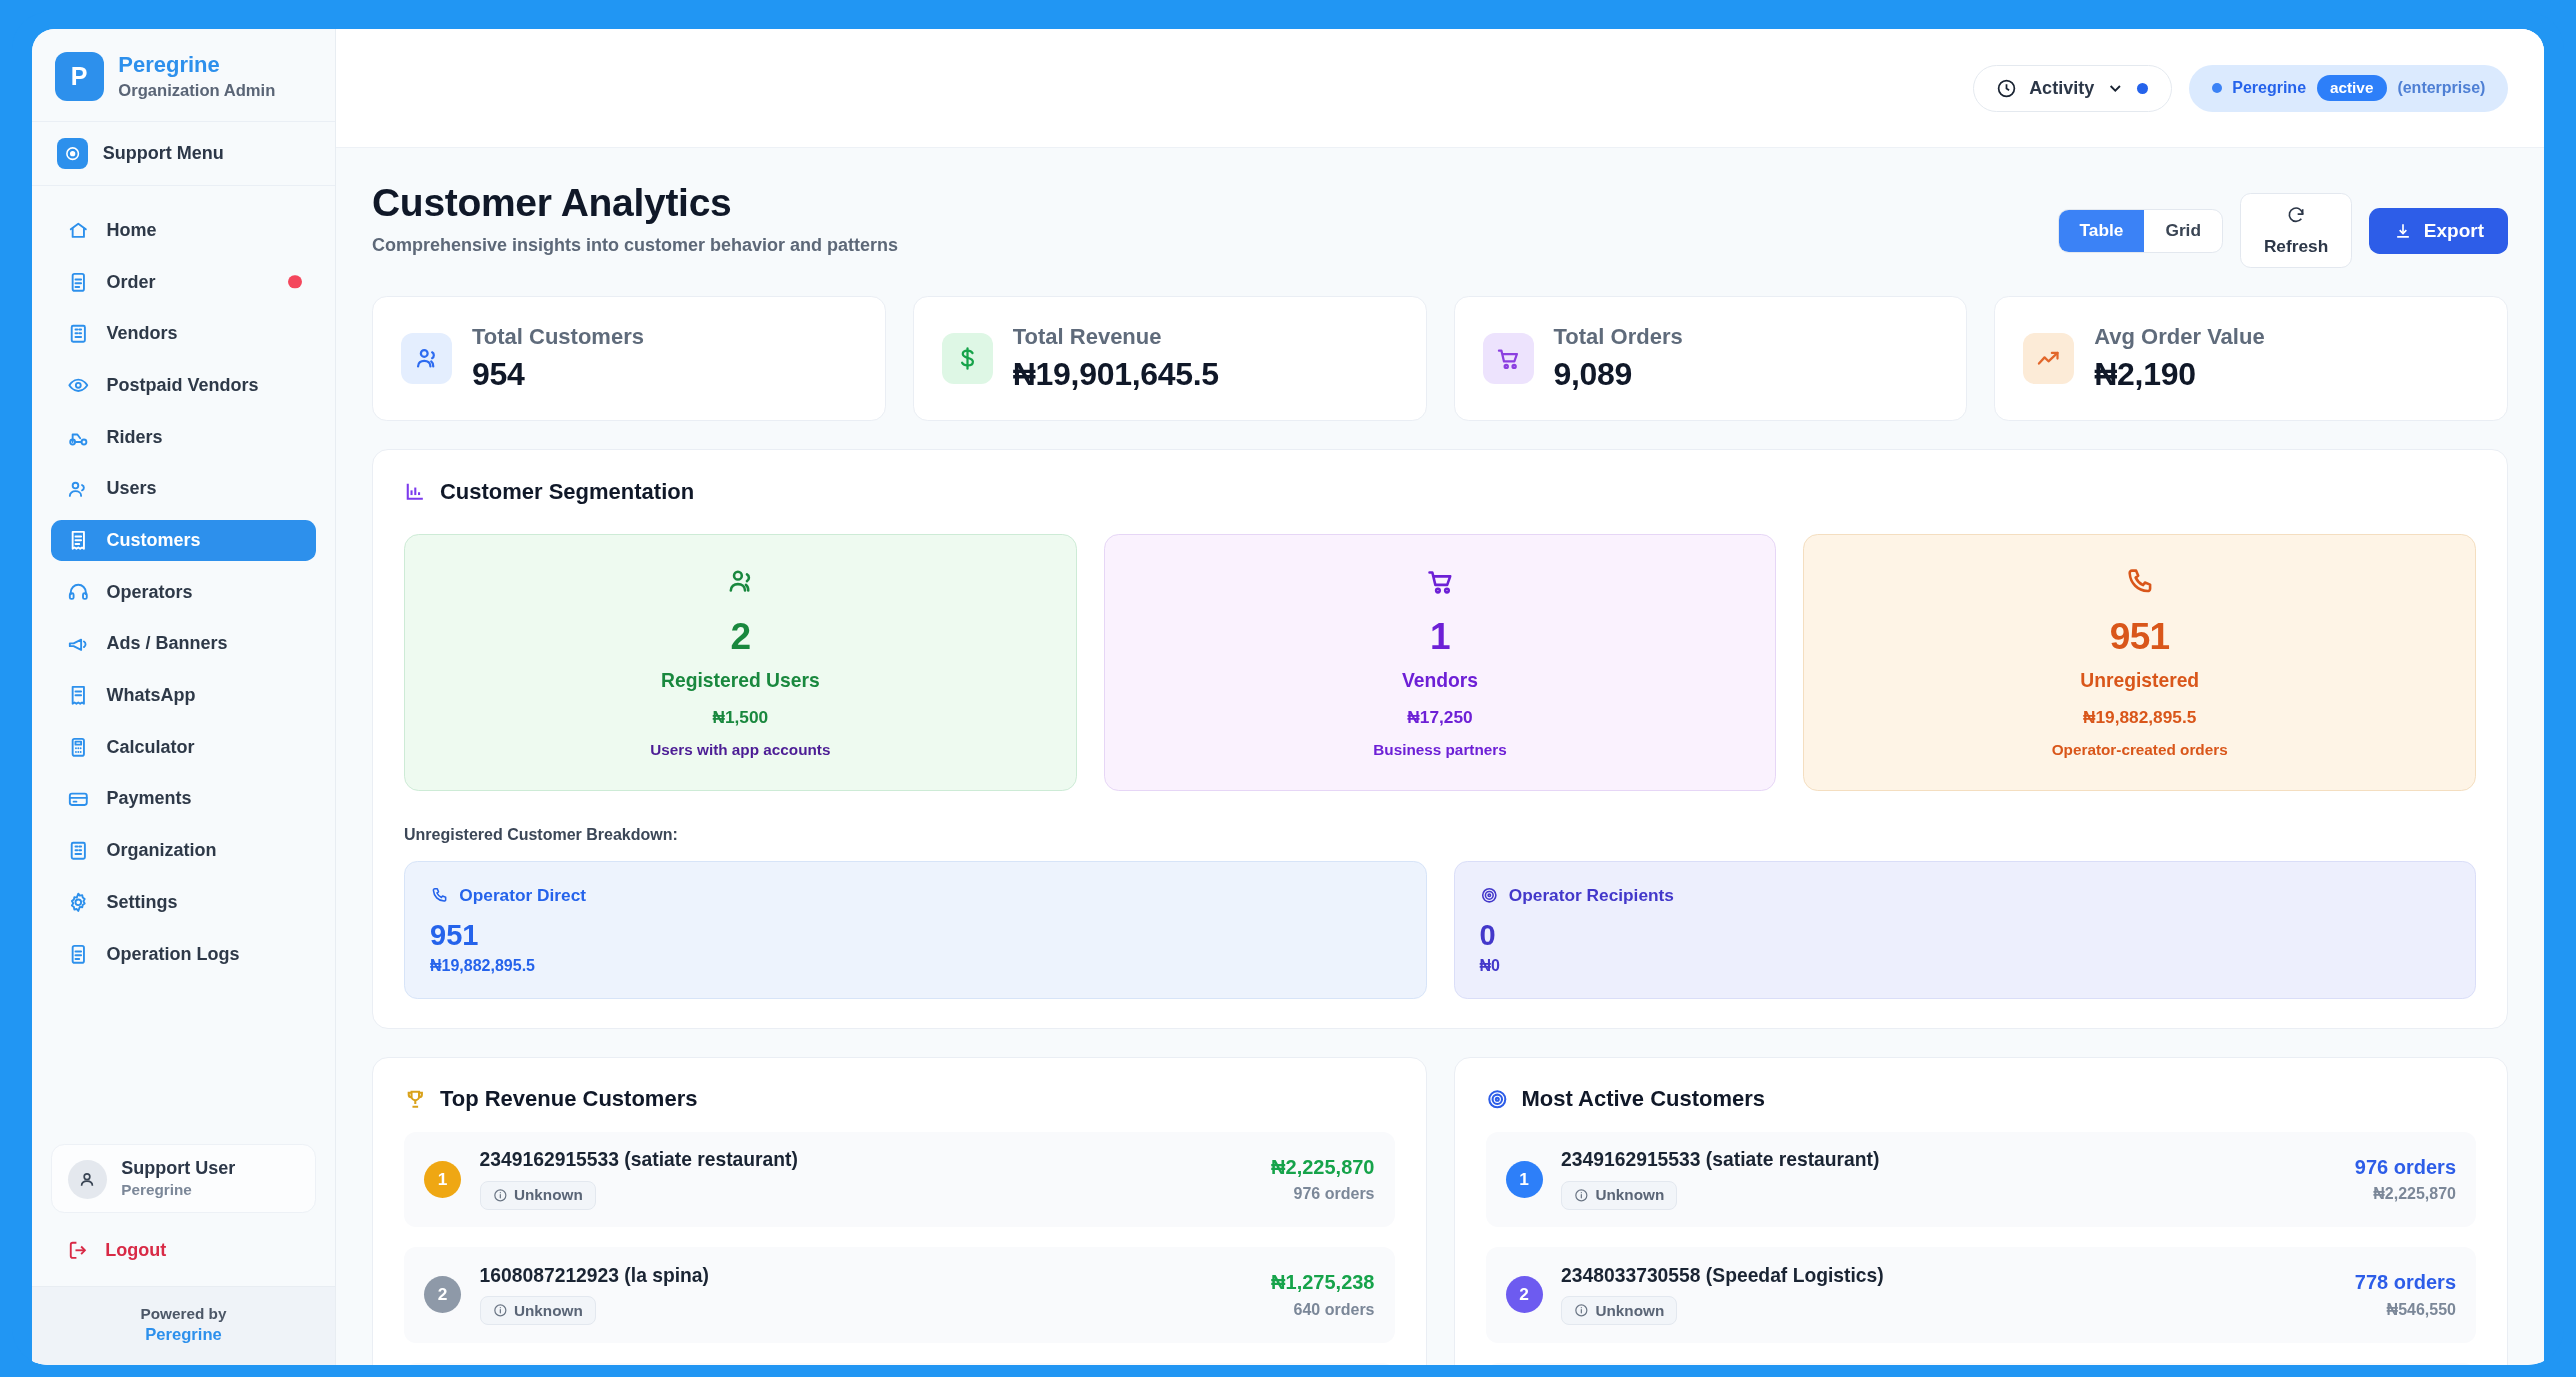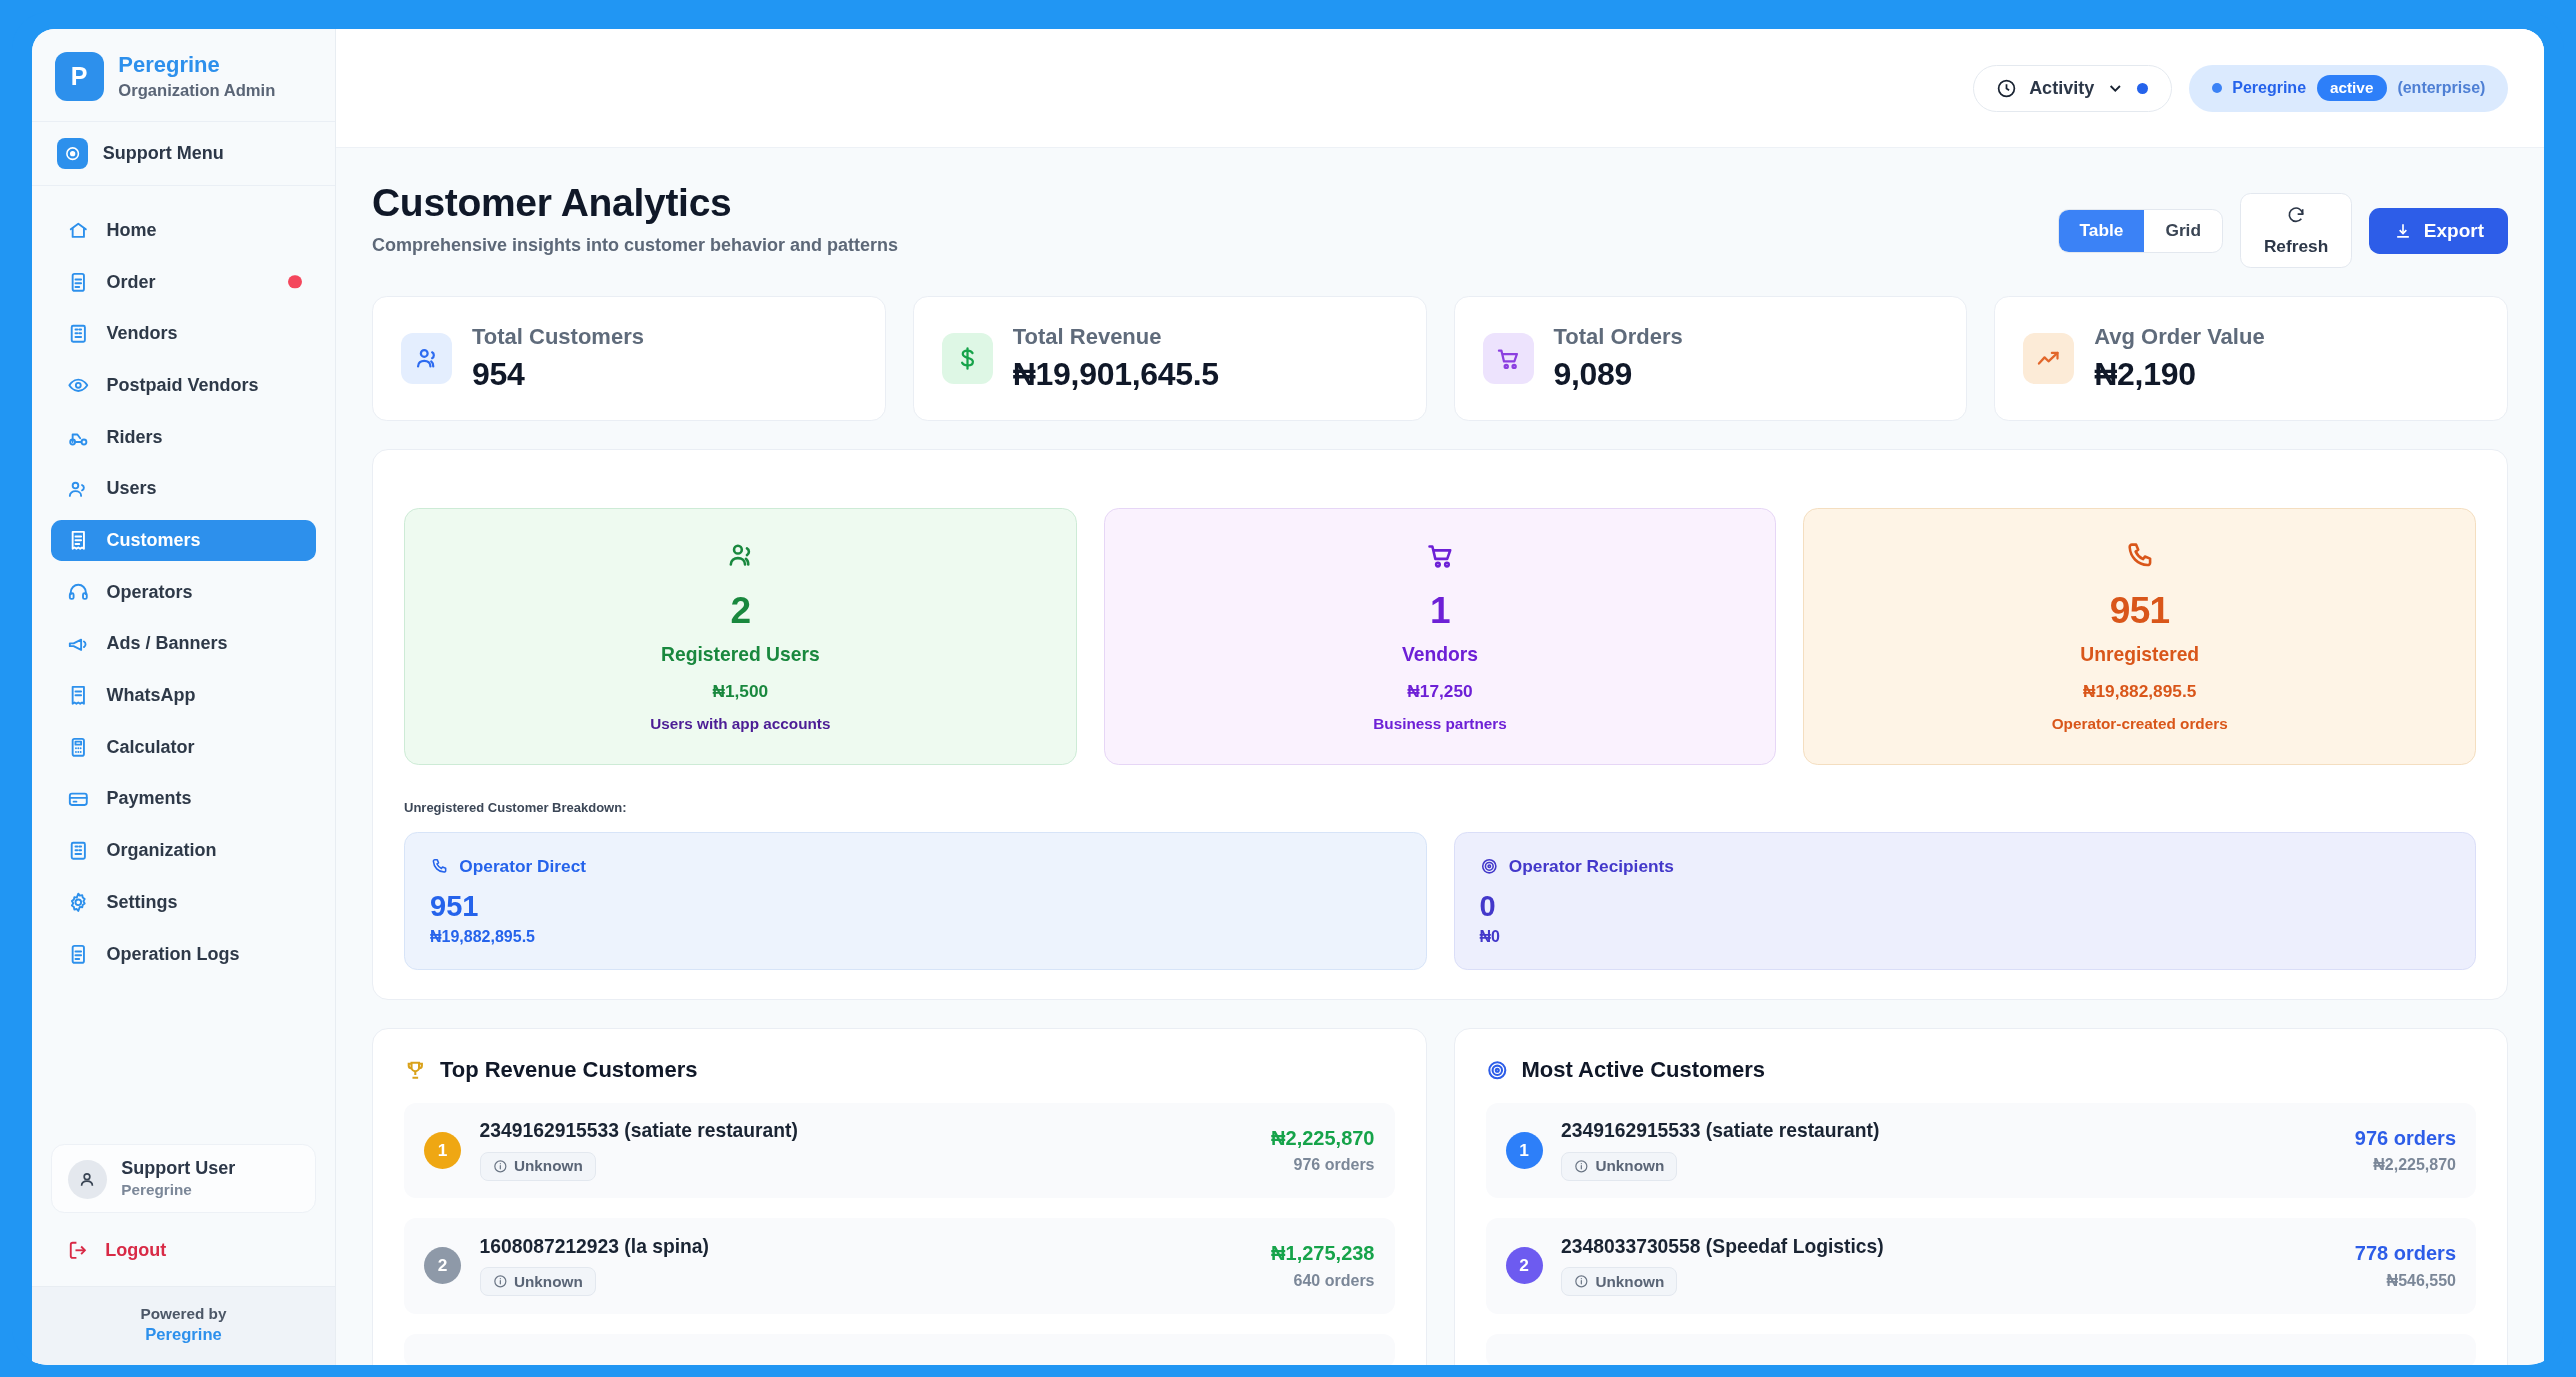--- a/index.html
+++ b/index.html
@@ -172,21 +172,21 @@
   .segments { display: flex; gap: 27px; margin-top: 29px; }
   .segment {
     flex: 1; border-radius: 14.7px; padding: 31px 13.3px 31px 13.3px;
     text-align: center; border: 1.3px solid transparent;
   }
   .segment .s-num { font-size: 37px; font-weight: bold; margin-top: 17.3px; letter-spacing:-0.7px; }
   .segment .s-lab { font-size: 19.3px; font-weight: bold; margin-top: 12px; }
   .segment .s-amt { font-size: 17.3px; font-weight: bold; margin-top: 14.7px; }
   .segment .s-note { font-size: 15.3px; font-weight: bold; margin-top: 13.3px; }
 
-  .breakdown-label { font-size: 13px; font-weight: bold; color: #3C4757; margin-top: 35px; }
+  .breakdown-label { font-size: 16px; font-weight: bold; color: #3C4757; margin-top: 35px; }
   .breakdowns { display: flex; gap: 27px; margin-top: 17.3px; }
   .bd { flex: 1; border-radius: 13.3px; padding: 22.6px 25px; }
   .bd-head { display: flex; align-items: center; gap: 10.7px; font-size: 17.3px; font-weight: bold; text-align: center; }
   .bd-num { font-size: 29px; font-weight: bold; margin-top: 13.3px; }
   .bd-amt { font-size: 16px; font-weight: bold; margin-top: 5.3px; }
 
   
   .lists { display: flex; gap: 27px; margin-top: 28px; }
   .list-card {
     flex: 1; background: #fff; border: 1.3px solid #EAEEF4; border-radius: 16px;
@@ -480,20 +480,29 @@
                 </svg>
               </div>
               <div>
                 <div class="kpi-lab">Avg Order Value</div>
                 <div class="kpi-val">₦2,190</div>
               </div>
             </div>
           </div>
 
       <div class="card">
+        <div class="card-title">
+          <svg width="22.6" height="22.6" viewBox="0 0 24 24" fill="none" stroke="#7C3AED" stroke-width="2.2">
+                <path d="M4 4v16h16"></path>
+                <path d="M8 16v-5"></path>
+                <path d="M12 16V8"></path>
+                <path d="M16 16v-3"></path>
+              </svg>
+          <span>Customer Segmentation</span>
+        </div>
         <div class="segments" id="segments">
               <div class="segment" style="background:#EEFAF0;border-color:#CDEBD6">
                 <div><svg width="31" height="31" viewBox="0 0 24 24" fill="none" stroke="#19883E" stroke-width="2" stroke-linecap="round" stroke-linejoin="round">
                     <circle cx="10" cy="7.5" r="3"></circle>
                     <path d="M4.5 19c0-3.2 2.5-5 5.5-5s5.5 1.8 5.5 5"></path>
                     <path d="M17 6.5a3 3 0 0 1 0 5.2"></path>
                     <path d="M18 19c0-2-.6-3.5-1.8-4.4"></path>
                   </svg></div>
                 <div class="s-num" style="color:#19883E">2</div>
                 <div class="s-lab" style="color:#19883E">Registered Users</div>

